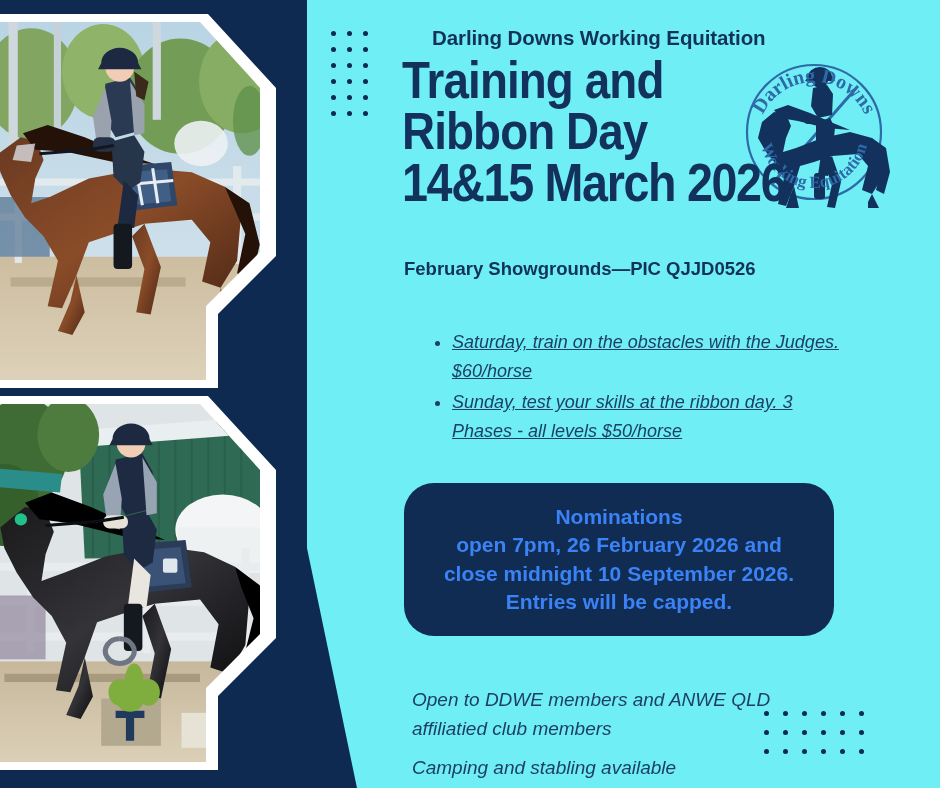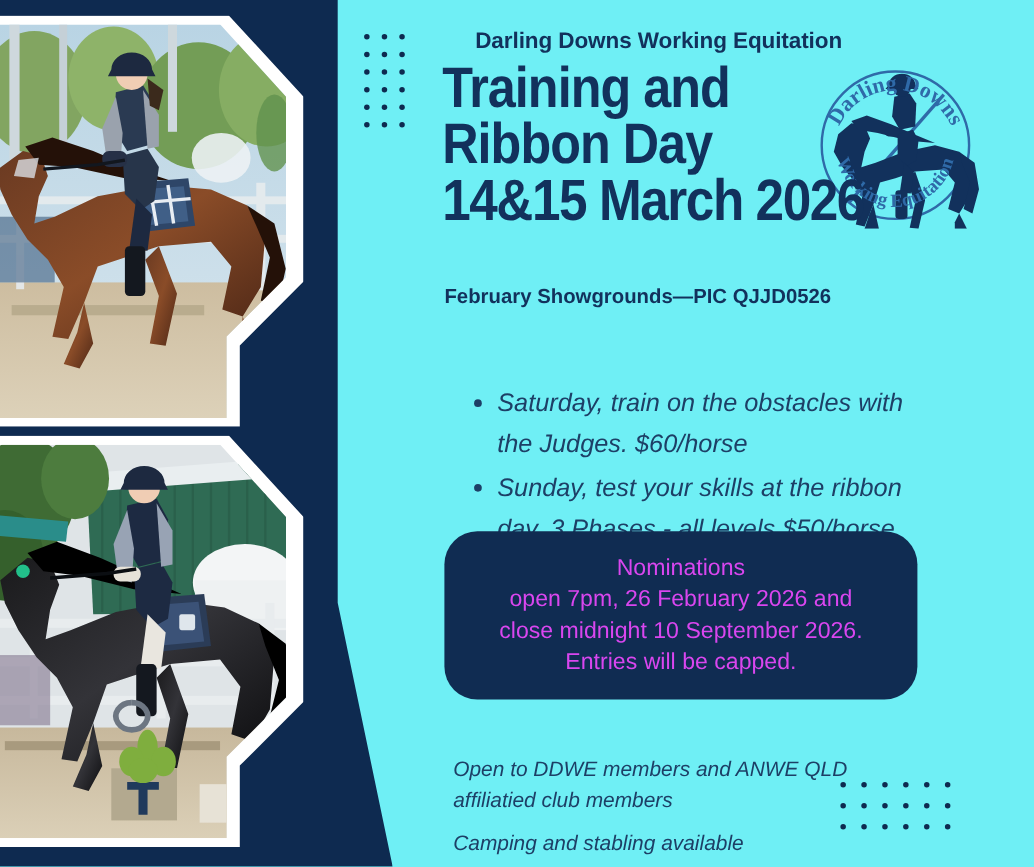--- a/index.html
+++ b/index.html
@@ -65,35 +65,36 @@
     position:absolute;left:0;top:258px;
     font-size:18.5px;font-weight:bold;color:#12315C;
   }
 
   .coaches{
     position:absolute;left:0;top:305px;
     font-size:20px;font-weight:bold;font-style:italic;color:#1D3F66;
   }
 
   .bullets{
-    position:absolute;left:22px;top:348px;width:400px;
+    position:absolute;left:22px;top:328px;width:400px;
     margin:0;padding:0 0 0 26px;
-    font-size:23px;font-style:italic;color:#1D3F66;
+    font-size:18px;font-style:italic;color:#1D3F66;
     line-height:1.62;
+    text-decoration:underline;
   }
   .bullets li{margin:0 0 2px 0;}
 
   
   .nom-box{
     position:absolute;left:0;top:483px;width:430px;height:153px;
     background:#102C52;border-radius:30px;
     display:flex;flex-direction:column;align-items:center;justify-content:center;
   }
   .nom-line{
-    color:#d946ef;font-size:21px;font-weight:normal;
+    color:#3b82f6;font-size:21px;font-weight:bold;
     line-height:1.34;text-align:left;white-space:nowrap;
   }
 
   
   .footer{
     position:absolute;left:8px;top:650px;width:420px;
     font-size:19px;font-style:italic;color:#1D3F66;line-height:1.52;margin-top:36px;
   }
   .footer .gap{display:block;height:10px;}
 

